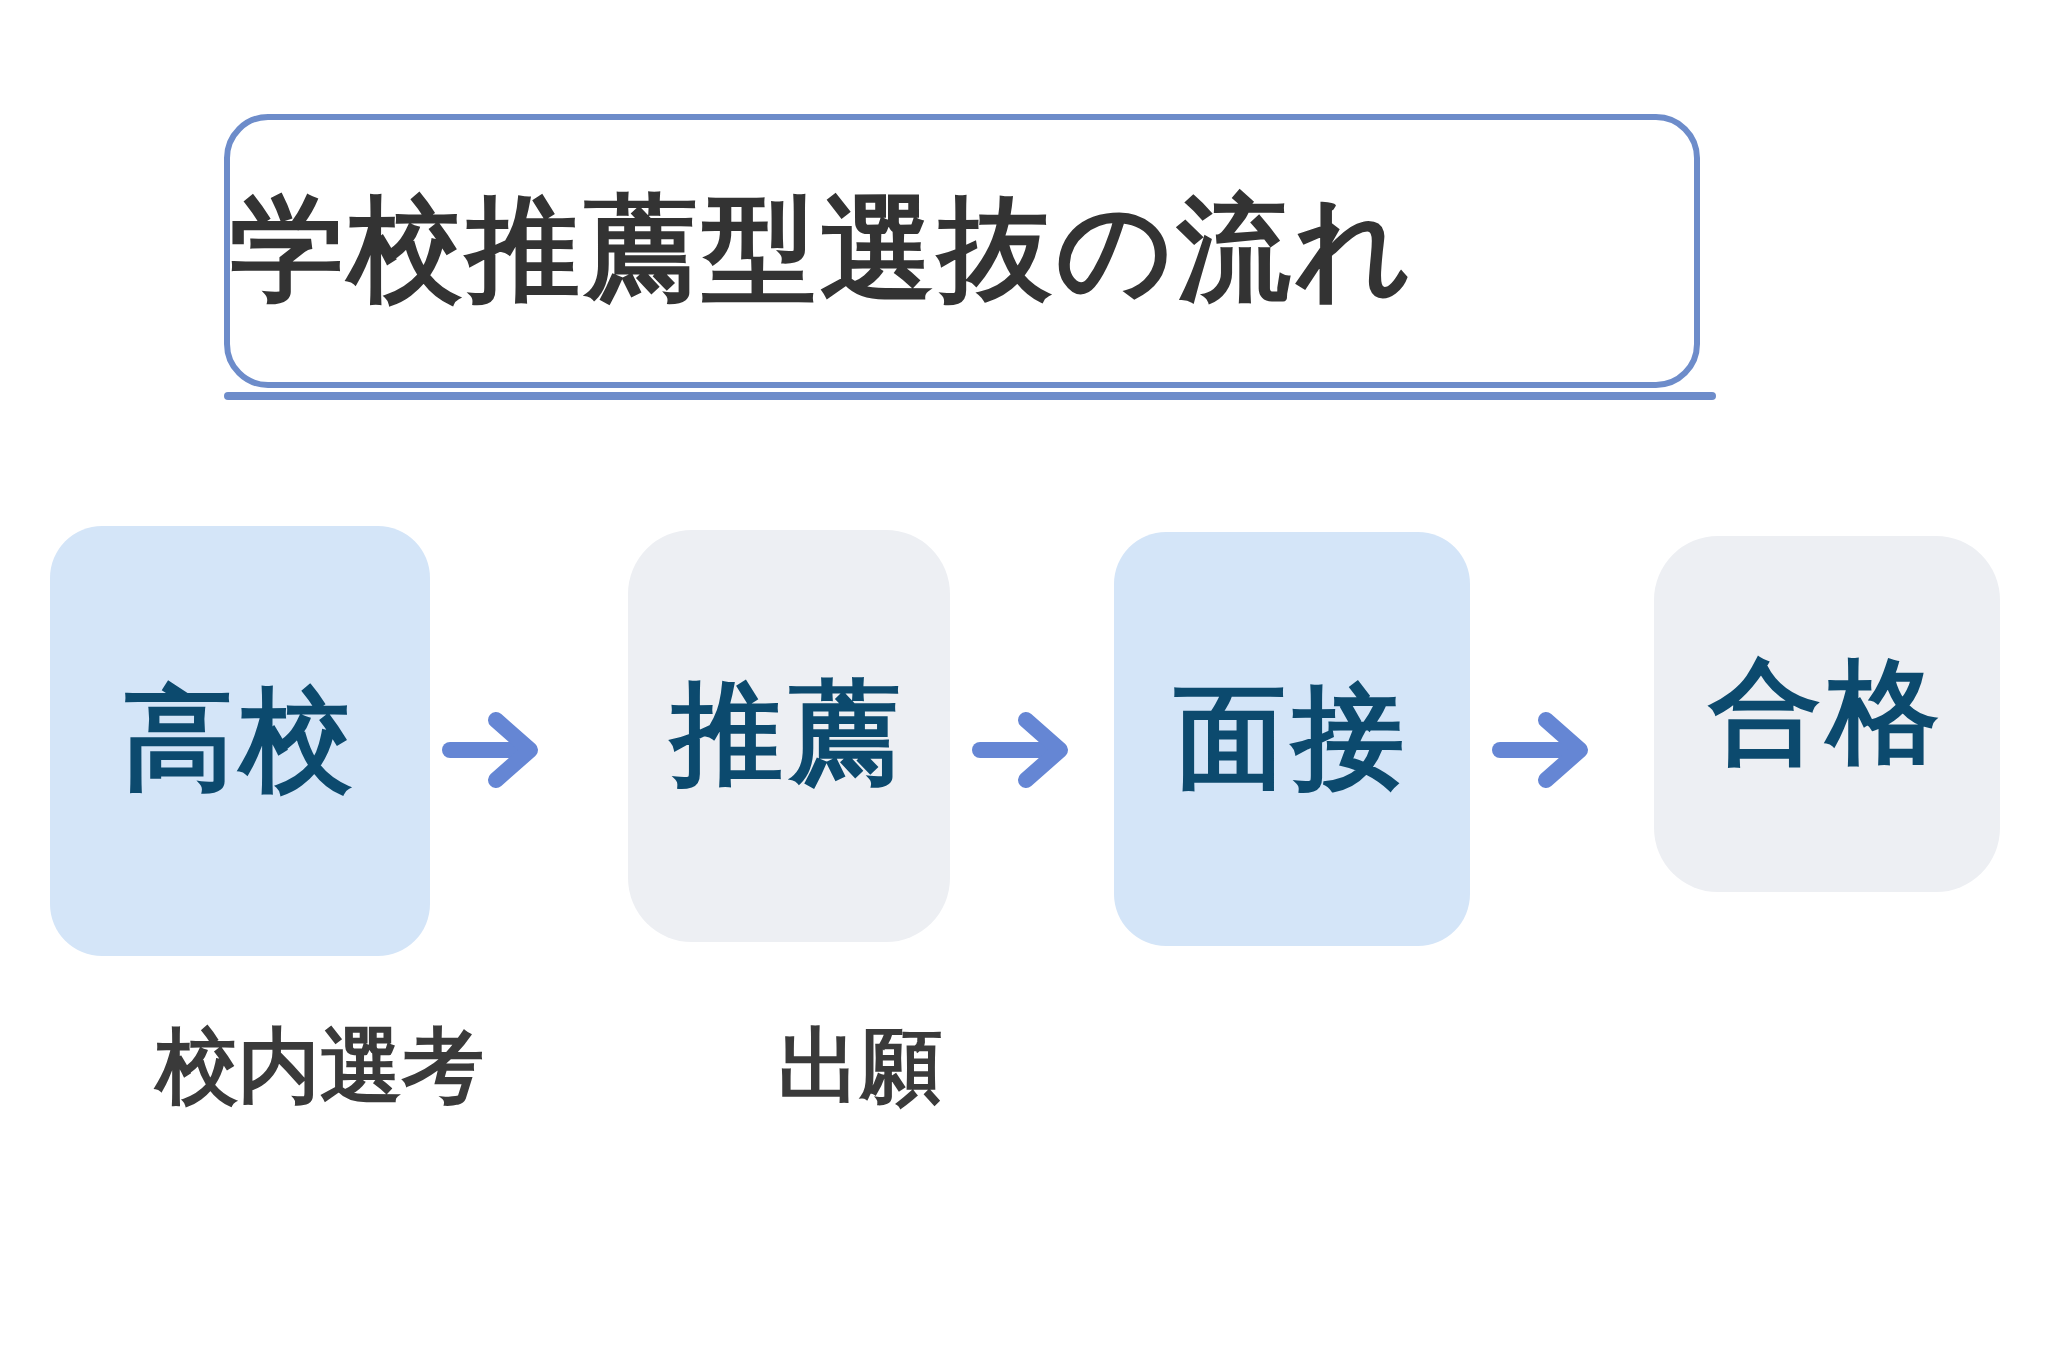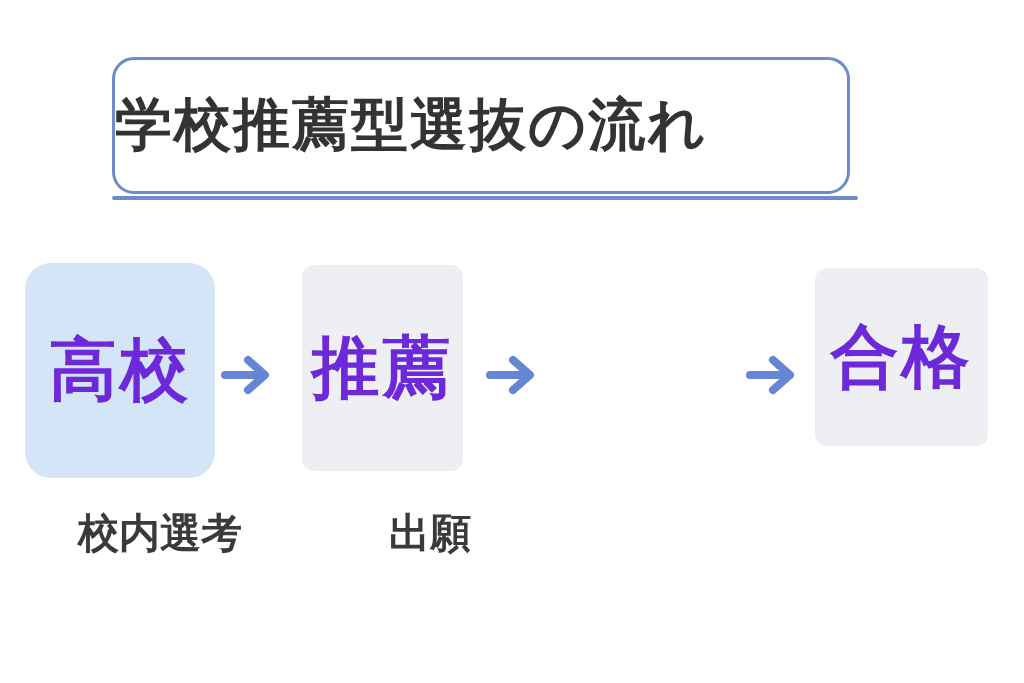--- a/index.html
+++ b/index.html
@@ -42,25 +42,25 @@
 
   
   .step {
     position: absolute;
     box-sizing: border-box;
     display: flex;
     align-items: center;
     justify-content: center;
   }
   .step.blue { background: #d4e5f8; border-radius: 26px; }
-  .step.gray { background: #edeff3; border-radius: 12px; }
+  .step.gray { background: #edeff3; border-radius: 32px; margin-left: 12px; }
   .step-label {
-    font-size: 68px;
+    font-size: 56px;
     font-weight: bold;
-    color: #6d28d9;
+    color: #0c4a6e;
     letter-spacing: 3px;
     white-space: nowrap;
   }
   .step-1 { left: 25px;  top: 263px; width: 190px; height: 215px; }
   .step-2 { left: 302px; top: 265px; width: 161px; height: 206px; }
   .step-3 { left: 557px; top: 266px; width: 178px; height: 207px; }
   .step-4 { left: 815px; top: 268px; width: 173px; height: 178px; }
 
   
   .arrow {
@@ -112,20 +112,23 @@
     <span class="step-label">推薦</span>
   </div>
 
   <div class="arrow arrow-2">
     <svg viewBox="0 0 58 44" width="58" height="44" aria-hidden="true">
       <path d="M6 22 H38" fill="none" stroke="currentColor" stroke-width="8" stroke-linecap="round"></path>
       <path d="M29 7 L46 22 L29 37" fill="none" stroke="currentColor" stroke-width="8" stroke-linecap="round" stroke-linejoin="round"></path>
     </svg>
   </div>
 
+  <div class="step step-3 blue">
+    <span class="step-label">面接</span>
+  </div>
 
   <div class="arrow arrow-3">
     <svg viewBox="0 0 58 44" width="58" height="44" aria-hidden="true">
       <path d="M6 22 H38" fill="none" stroke="currentColor" stroke-width="8" stroke-linecap="round"></path>
       <path d="M29 7 L46 22 L29 37" fill="none" stroke="currentColor" stroke-width="8" stroke-linecap="round" stroke-linejoin="round"></path>
     </svg>
   </div>
 
   <div class="step step-4 gray">
     <span class="step-label">合格</span>

